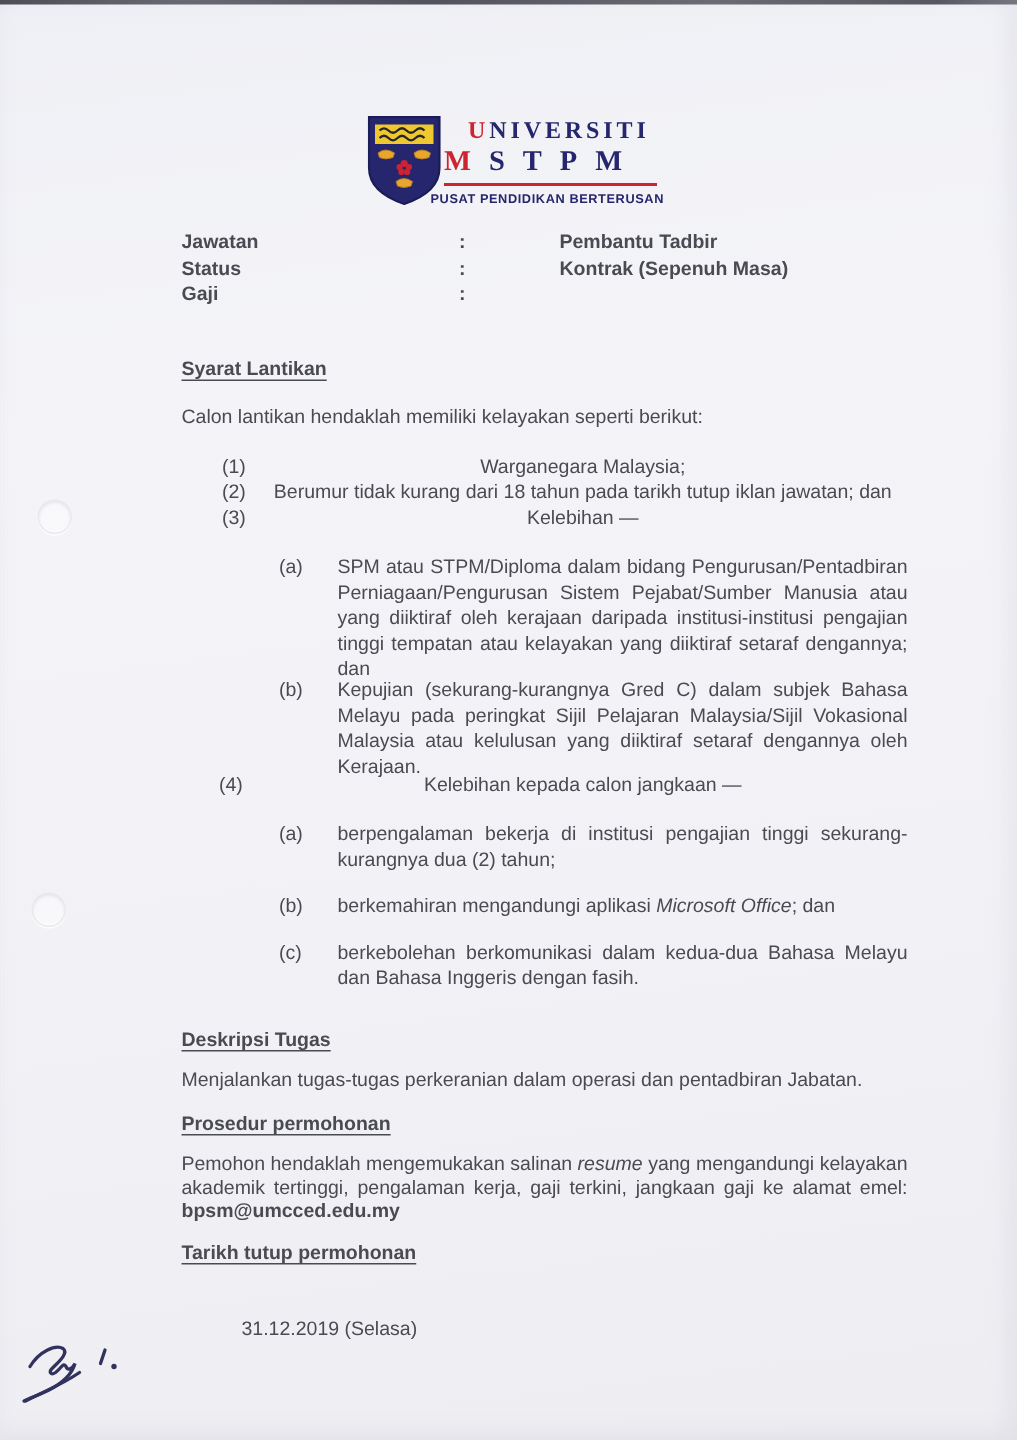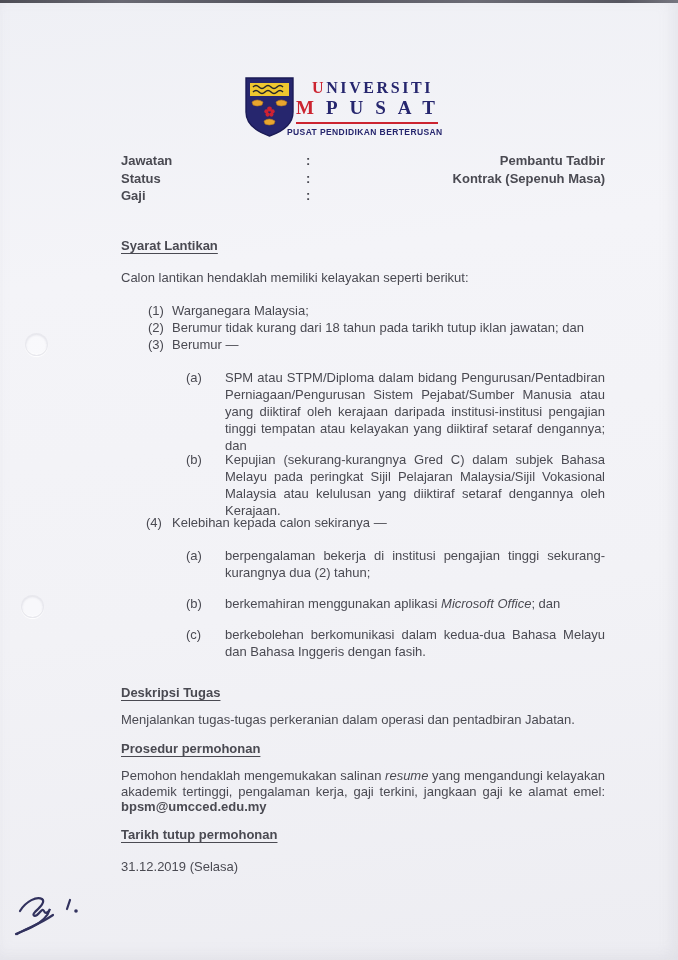--- a/index.html
+++ b/index.html
@@ -34,26 +34,26 @@
   .blk { position:absolute; left:121px; width:484px; font-size:13px; line-height:17px; }
   .bold { font-weight:bold; }
   .heading { font-weight:bold; text-decoration:underline; text-underline-offset:3px;
     text-decoration-thickness:1.3px; }
   .just { text-align:justify; }
   .it { font-style:italic; }
 
   .job-row { display:flex; line-height:17.5px; font-weight:bold;gap:28px; }
   .job-label { width:157px; flex:none; }
   .job-colon { width:39px; flex:none; }
-  .job-value { flex:1;text-align:right; }
+  .job-value { flex:1; }
 
   .nlist { left:148px; width:457px; }
   .nrow { display:flex; }
   .nnum { width:24px; flex:none; }
-  .ntext { flex:1; }
+  .ntext { flex:1;text-align:center; }
 
   .llist { left:186px; width:419px; }
   .lrow { display:flex; }
   .lletter { width:39px; flex:none; }
   .ltext { flex:1; }
 
   .item4 { left:146px; width:459px; }
   .item4 .nnum { width:26px; }
 
   .pros-p { line-height:15.5px; }
@@ -88,21 +88,21 @@
       <g fill="#cc2233">
         <circle cx="26.5" cy="33" r="2.4"></circle>
         <circle cx="23.4" cy="35.4" r="2.1"></circle>
         <circle cx="29.6" cy="35.4" r="2.1"></circle>
         <circle cx="24.6" cy="38.6" r="2.1"></circle>
         <circle cx="28.4" cy="38.6" r="2.1"></circle>
       </g>
     </svg>
     <div class="wordmark">
       <div class="wm-line1"><span class="wm-red">U</span><span class="wm-navy">NIVERSITI</span></div>
-      <div class="wm-line2"><span class="wm-red">M</span><span class="wm-navy">PUSAT</span></div>
+      <div class="wm-line2"><span class="wm-red">M</span><span class="wm-navy">STPM</span></div>
     </div>
     <div class="red-rule"></div>
     <div class="tagline">PUSAT PENDIDIKAN BERTERUSAN</div>
   </div>
 
   <div class="blk" style="top:152px;">
     <div class="job-row">
       <span class="job-label">Jawatan</span>
         <span class="job-colon">:</span>
         <span class="job-value">Pembantu Tadbir</span>
@@ -125,71 +125,71 @@
     <div class="nrow">
         <span class="nnum">(1)</span>
         <span class="ntext">Warganegara Malaysia;</span>
       </div>
     <div class="nrow">
         <span class="nnum">(2)</span>
         <span class="ntext">Berumur tidak kurang dari 18 tahun pada tarikh tutup iklan jawatan; dan</span>
       </div>
     <div class="nrow">
         <span class="nnum">(3)</span>
-        <span class="ntext">Berumur —</span>
+        <span class="ntext">Kelebihan —</span>
       </div>
   </div>
 
   <div class="blk llist" style="top:369px;">
     <div class="lrow">
         <span class="lletter">(a)</span>
         <span class="ltext just">SPM atau STPM/Diploma dalam bidang Pengurusan/Pentadbiran Perniagaan/Pengurusan Sistem Pejabat/Sumber Manusia atau yang diiktiraf oleh kerajaan daripada institusi-institusi pengajian tinggi tempatan atau kelayakan yang diiktiraf setaraf dengannya; dan</span>
       </div>
   </div>
   <div class="blk llist" style="top:451px;">
     <div class="lrow">
         <span class="lletter">(b)</span>
         <span class="ltext just">Kepujian (sekurang-kurangnya Gred C) dalam subjek Bahasa Melayu pada peringkat Sijil Pelajaran Malaysia/Sijil Vokasional Malaysia atau kelulusan yang diiktiraf setaraf dengannya oleh Kerajaan.</span>
       </div>
   </div>
 
   <div class="blk item4" style="top:514px;">
     <div class="nrow">
         <span class="nnum">(4)</span>
-        <span class="ntext">Kelebihan kepada calon sekiranya —</span>
+        <span class="ntext">Kelebihan kepada calon jangkaan —</span>
       </div>
   </div>
 
   <div class="blk llist" style="top:547px;">
     <div class="lrow">
         <span class="lletter">(a)</span>
         <span class="ltext just">berpengalaman bekerja di institusi pengajian tinggi sekurang-kurangnya dua (2) tahun;</span>
       </div>
   </div>
   <div class="blk llist" style="top:595px;">
     <div class="lrow">
         <span class="lletter">(b)</span>
-        <span class="ltext"><span>berkemahiran menggunakan aplikasi </span><span class="it">Microsoft Office</span><span>; dan</span></span>
+        <span class="ltext"><span>berkemahiran mengandungi aplikasi </span><span class="it">Microsoft Office</span><span>; dan</span></span>
       </div>
   </div>
   <div class="blk llist" style="top:626px;">
     <div class="lrow">
         <span class="lletter">(c)</span>
         <span class="ltext just">berkebolehan berkomunikasi dalam kedua-dua Bahasa Melayu dan Bahasa Inggeris dengan fasih.</span>
       </div>
   </div>
 
   <div class="blk" style="top:711px;">Menjalankan tugas-tugas perkeranian dalam operasi dan pentadbiran Jabatan.</div>
   <div class="blk heading" style="top:684px;">Deskripsi Tugas</div>
 
   <div class="blk just pros-p" style="top:768px;"><span>Pemohon hendaklah mengemukakan salinan </span><span class="it">resume</span><span> yang mengandungi kelayakan akademik tertinggi, pengalaman kerja, gaji terkini, jangkaan gaji ke alamat emel: </span><span class="bold">bpsm@umcced.edu.my</span></div>
   <div class="blk heading" style="top:740px;">Prosedur permohonan</div>
 
   <div class="blk heading" style="top:826px;">Tarikh tutup permohonan</div>
-  <div class="blk" style="top:858px;">31.12.2019 (Selasa)</div>
+  <div class="blk" style="top:877px;margin-left:40px;">31.12.2019 (Selasa)</div>
 
   <div class="hole hole1"></div>
   <div class="hole hole2"></div>
 
   <svg class="signature" viewBox="0 0 96 58">
     <g stroke="#32325e" stroke-width="2.2" fill="none" stroke-linecap="round">
       <path d="M14,25 C20,15 31,10 36,13 C40,16 33,22 29,26 C26,29 28,31 31,29 C35,26 36,22 38,25 C39,28 42,27 44,23 C42,30 36,36 26,41 C20,44 14,46 10,48"></path>
       <path d="M11,48 C22,42 34,38 47,29"></path>
       <path d="M64,14 C63,17 62,20 61,23"></path>
     </g>

